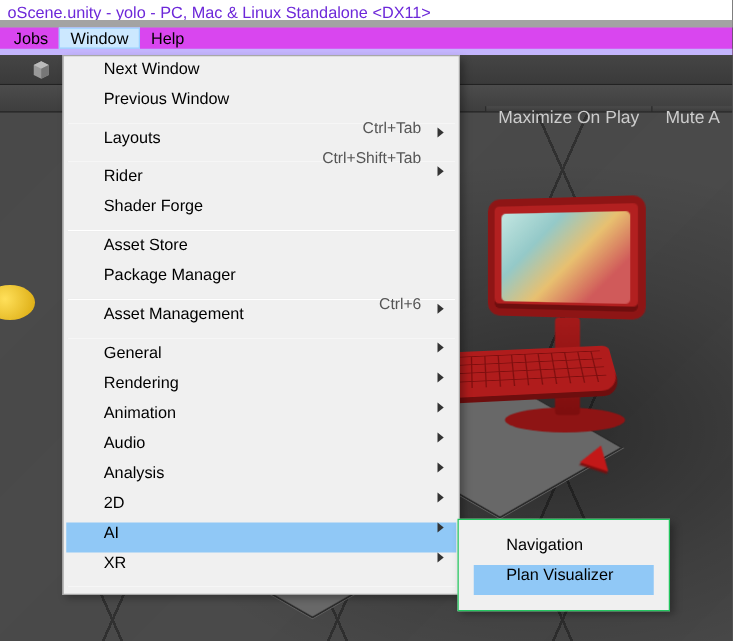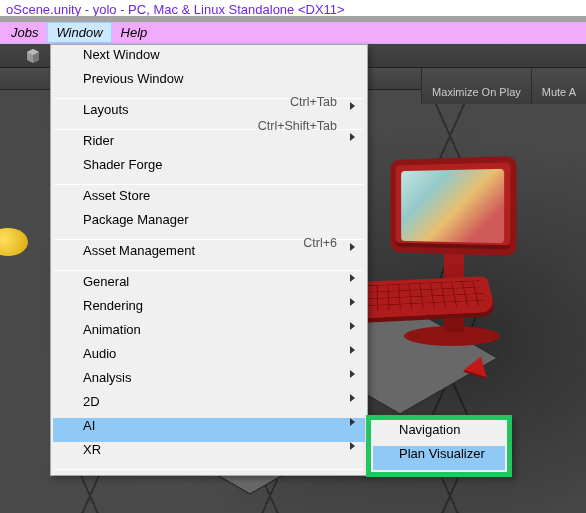--- a/index.html
+++ b/index.html
@@ -16,27 +16,26 @@
     background: #fff;
     color: #6d28d9;
     height: 22px;
     padding: 2px 6px;
     font-size: 13px;
     white-space: nowrap;
     overflow: hidden;
     border-bottom: 6px solid #a3a3a3;
   }
   .menubar {
-    background: #f0abfc;
+    background: #d946ef;
     height: 22px;
     display: flex;
     align-items: stretch;
     padding: 0 2px;
-    border-bottom: 1px solid #c4b5fd;
-    font-style: italic;
+    border-bottom: 5px solid #c4b5fd;
   }
   .menubar-item {
     padding: 2px 9px;
     display: flex;
     align-items: center;
     font-size: 13px;
     color: #000;
   }
   .menubar-item.active {
     background: #cce8ff;
@@ -193,25 +192,26 @@
     height: 22px;
     display: flex;
     background: linear-gradient(#4c4c4c, #3e3e3e);
     border-bottom: 1px solid #222;
     width: 100%;
     justify-content: flex-end;
     align-items: stretch;
   }
   .scene-btn {
     color: #ccc;
-    font-size: 11px;
-    padding: 18px 10px;
+    font-size: 14px;
+    padding: 0 10px;
     border-left: 1px solid #2c2c2c;
     background: linear-gradient(#4b4b4b, #3c3c3c);
     white-space: nowrap;
+    margin-top: 17px;
   }
   
   .dropdown {
     position: absolute;
     top: 44px;
     left: 50px;
     width: 318px;
     background: #f0f0f0;
     border: 1px solid #a8a8a8;
     box-shadow: 3px 3px 6px rgba(0,0,0,0.3);
@@ -243,25 +243,25 @@
   .menu-sep {
     height: 1px;
     margin: 3px 1px;
     background: #d0d0d0;
     border-bottom: 1px solid #fff;
   }
   .submenu {
     position: absolute;
     top: 415px;
     left: 366px;
-    width: 146px;
+    width: 170px;
     background: #f0f0f0;
-    border: 5px solid #22c55e;
+    border: 1px solid #22c55e;
     box-shadow: 3px 3px 6px rgba(0,0,0,0.3);
-    padding: 2px;
+    padding: 12px;
   }
   .submenu .menu-row { padding: 0 18px 0 26px; }
 </style>
 </head>
 <body>
 
 <div class="titlebar">oScene.unity - yolo - PC, Mac &amp; Linux Standalone &lt;DX11&gt;</div>
 
 <div class="menubar">
   <div class="menubar-item">Jobs</div>

